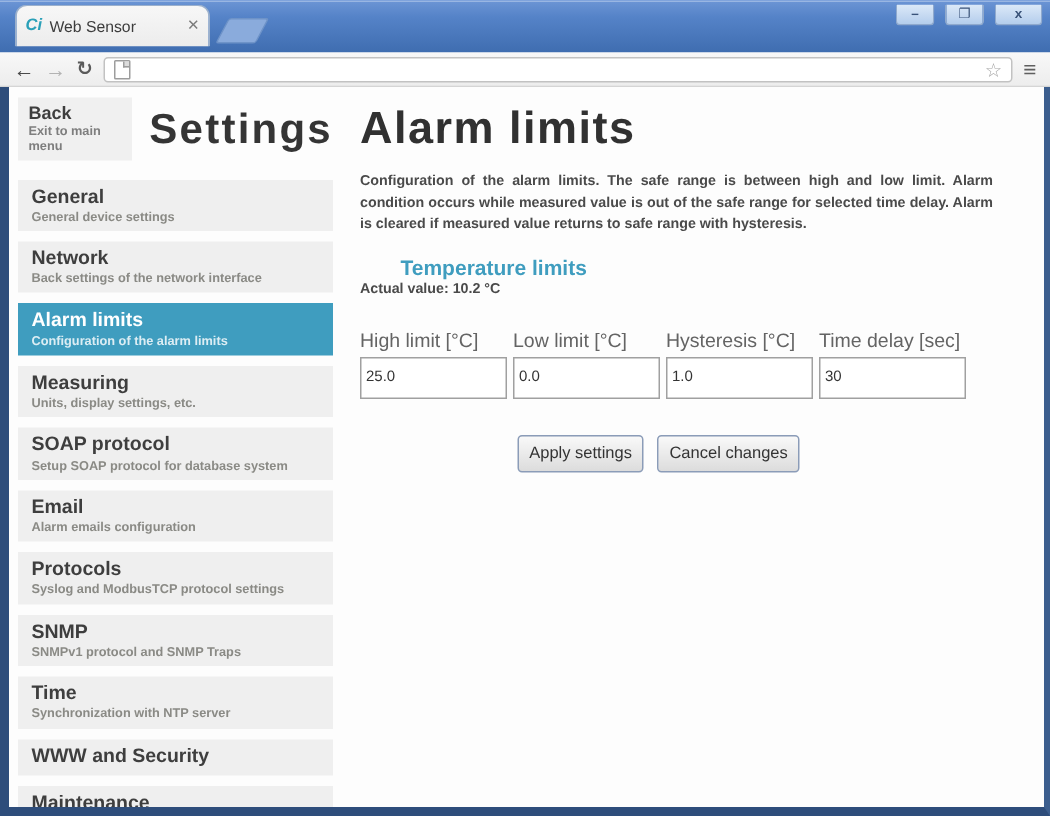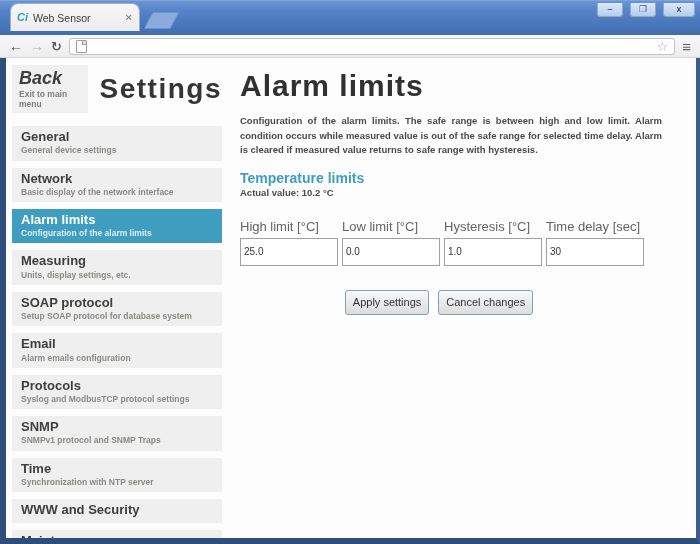--- a/index.html
+++ b/index.html
@@ -84,21 +84,21 @@
     border-right:4px solid #3c5e8e;
     border-bottom:6px solid #2e4d7b;
     box-sizing:border-box;
     overflow:hidden;
   }
   .sidebar{position:absolute;left:6px;top:7px;width:210px;}
   .back-row{display:flex;align-items:center;}
   .back-box{
     width:92px;background:#f0f0f0;padding:4px 7px;box-sizing:border-box;
   }
-  .back-title{font-size:18px;font-weight:bold;color:#3e3e3e;line-height:1.1;font-style:italic;}
+  .back-title{font-size:12px;font-weight:bold;color:#3e3e3e;line-height:1.1;}
   .back-sub{font-size:8.5px;font-weight:bold;color:#7e7e7e;line-height:1.2;}
   .settings-title{
     font-size:28px;font-weight:bold;color:#353535;margin-left:12px;
     letter-spacing:1.5px;line-height:1;
   }
   .menu{margin-top:13px;}
   .menu-item{
     background:#efefef;margin-bottom:7px;padding:3px 9px 5px 9px;
     cursor:pointer;
   }
@@ -111,21 +111,21 @@
   .main{position:absolute;left:234px;top:7px;width:426px;}
   .page-title{
     font-size:30px;font-weight:bold;color:#313131;letter-spacing:1px;line-height:1.1;
     margin:4px 0 0 0;
   }
   .desc{
     margin-top:12px;font-size:9.5px;font-weight:bold;color:#4a4a4a;
     line-height:1.55;text-align:justify;width:422px;
   }
   .section-title{
-    margin-top:13px;font-size:14px;font-weight:bold;color:#3f9dbf;line-height:1.1;
+    margin-top:13px;font-size:14px;font-weight:bold;color:#3f9dbf;line-height:1.1;margin-left:27px;
   }
   .actual{font-size:9.5px;font-weight:bold;color:#4a4a4a;line-height:1.2;}
 
   .fields{display:flex;gap:4px;margin-top:21px;}
   .field{width:98px;flex:0 0 auto;}
   .field-label{font-size:13px;color:#646464;margin-bottom:4px;white-space:nowrap;}
   .field input{
     width:100%;height:17px;box-sizing:border-box;
     border:1px solid #a0a0a0;background:#fff;
     font-family:"Liberation Sans",sans-serif;
@@ -182,21 +182,21 @@
         <div class="settings-title">Settings</div>
       </div>
 
       <div class="menu">
         <div class="menu-item">
           <div class="mi-title">General</div>
           <div class="mi-sub">General device settings</div>
         </div>
         <div class="menu-item">
           <div class="mi-title">Network</div>
-          <div class="mi-sub">Basic display of the network interface</div>
+          <div class="mi-sub">Back settings of the network interface</div>
         </div>
         <div class="menu-item active">
           <div class="mi-title">Alarm limits</div>
           <div class="mi-sub">Configuration of the alarm limits</div>
         </div>
         <div class="menu-item">
           <div class="mi-title">Measuring</div>
           <div class="mi-sub">Units, display settings, etc.</div>
         </div>
         <div class="menu-item">

